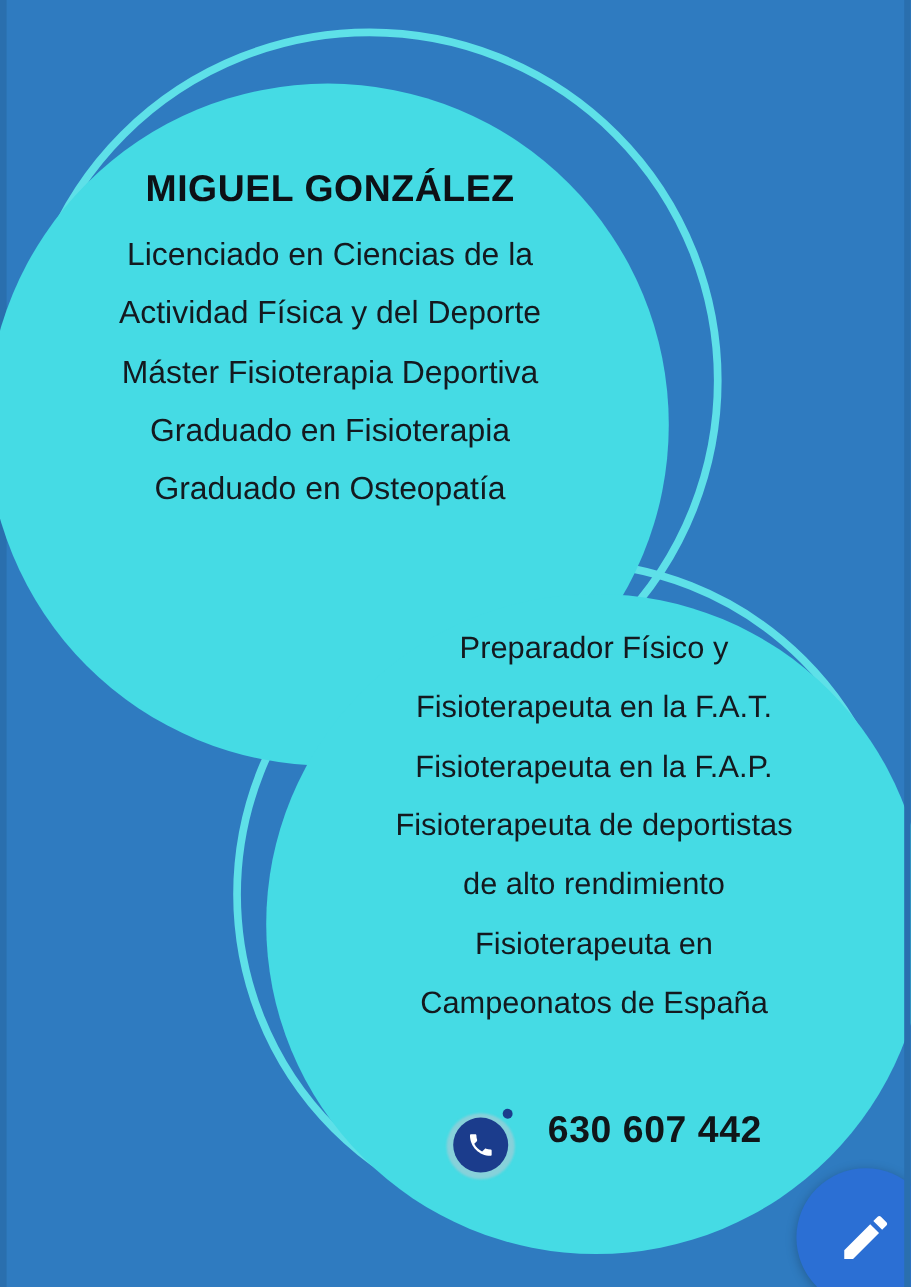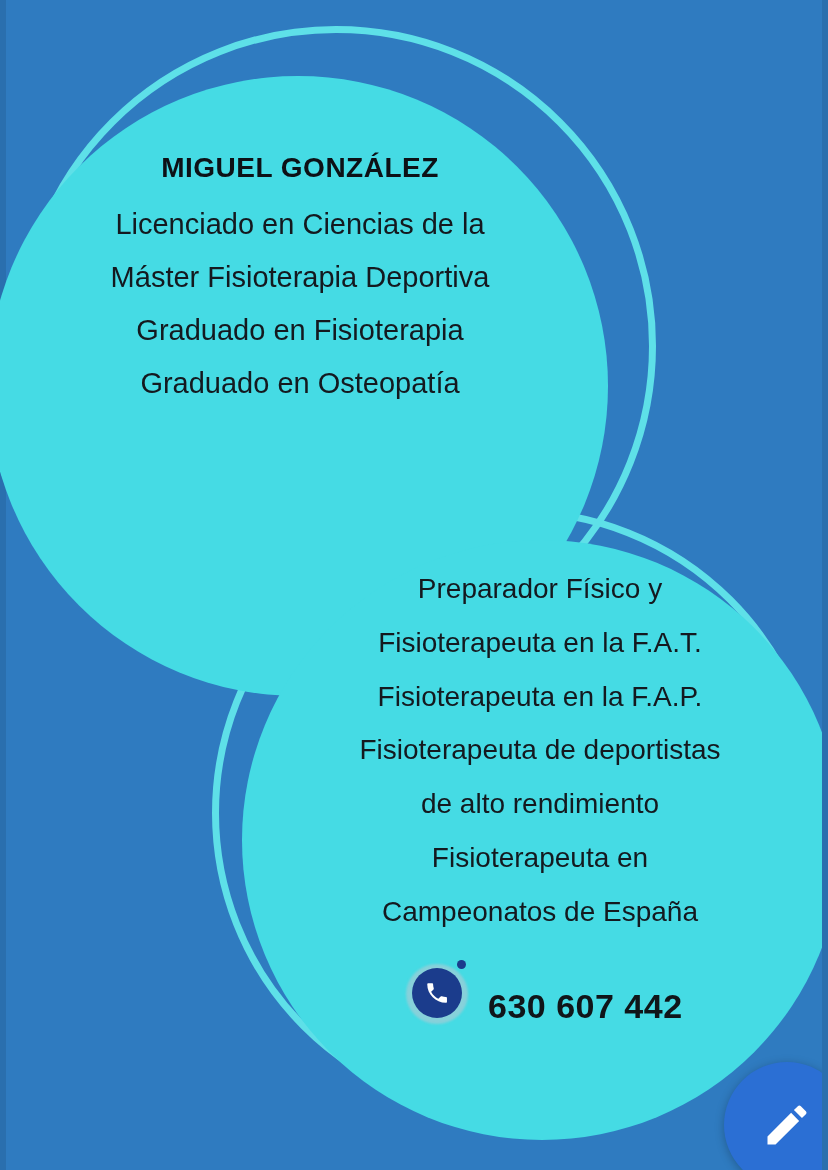--- a/index.html
+++ b/index.html
@@ -76,21 +76,21 @@
     text-align: center;
   }
   .block-bottom {
     left: 250px;
     top: 560px;
     width: 580px;
     text-align: center;
   }
 
   .name {
-    font-size: 28px;
+    font-size: 34px;
     font-weight: bold;
     letter-spacing: 0.5px;
     margin: 0 0 12px 0;
     color: #0d1116;
   }
 
   .line {
     font-size: 29px;
     font-weight: 400;
     margin: 4px;
@@ -101,24 +101,24 @@
 
   .block-bottom .line {
     font-size: 28px;
     padding: 5px 0;
   }
 
   
   .phone-row {
     position: absolute;
     left: 404px;
-    top: 960px;
+    top: 1008px;
     display: flex;
-    align-items: flex-end;
-    gap: 18px;
+    align-items: flex-start;
+    gap: 28px;
   }
   .phone-badge {
     width: 66px;
     height: 66px;
     position: relative;
     flex: 0 0 auto;
   }
   .phone-badge .halo {
     position: absolute;
     left: 2px;
@@ -202,20 +202,21 @@
 
   <div class="ring ring-top"></div>
   <div class="ring ring-bottom"></div>
 
   <div class="blob blob-top"></div>
   <div class="blob blob-bottom"></div>
 
   <div class="text-block block-top">
     <div class="name">MIGUEL GONZÁLEZ</div>
     <p class="line">Licenciado en Ciencias de la</p>
+    <p class="line">Actividad Física y del Deporte</p>
     <p class="line">Máster Fisioterapia Deportiva</p>
     <p class="line">Graduado en Fisioterapia</p>
     <p class="line">Graduado en Osteopatía</p>
   </div>
 
   <div class="text-block block-bottom">
     <p class="line">Preparador Físico y</p>
     <p class="line">Fisioterapeuta en la F.A.T.</p>
     <p class="line">Fisioterapeuta en la F.A.P.</p>
     <p class="line">Fisioterapeuta de deportistas</p>

